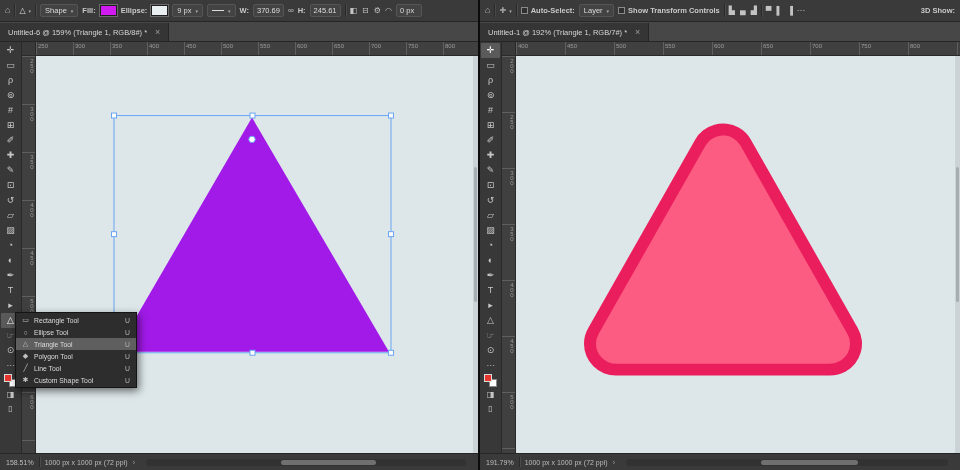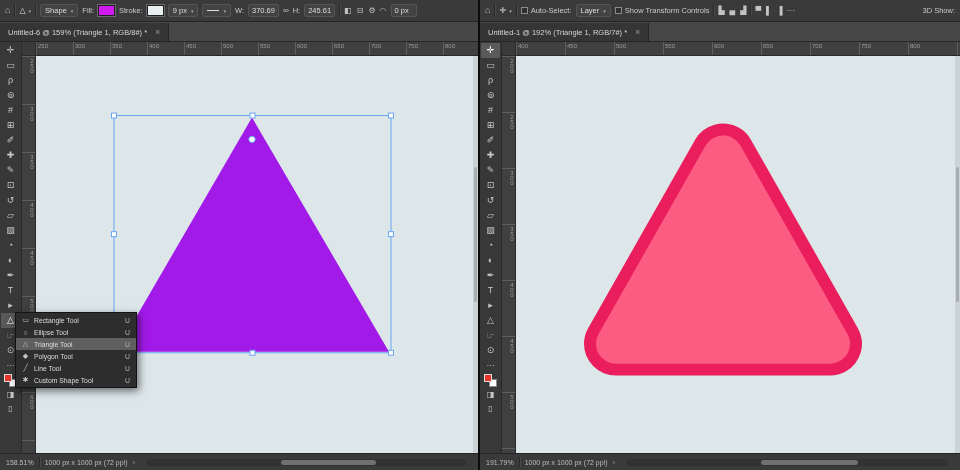--- a/index.html
+++ b/index.html
@@ -9,21 +9,21 @@
 
   
   .optbar{flex:0 0 22px;height:22px;background:#3a3a3a;border-bottom:1px solid #262626;display:flex;align-items:center;gap:4px;padding:0 5px;font-size:8px;color:#cfcfcf;box-sizing:border-box;white-space:nowrap;}
   .ob-sep{width:1px;height:13px;background:#2a2a2a;box-shadow:1px 0 0 #4a4a4a;flex:0 0 1px;}
   .ob-icon{font-size:9px;color:#c3c3c3;line-height:1;}
   .ob-icon.sm{font-size:8px;}
   .ob-toolpreset{display:flex;align-items:center;gap:1px;font-size:8px;color:#ddd;}
   .caret{font-size:5px;color:#aaa;margin-left:2px;}
   .ob-select{display:flex;align-items:center;background:#434343;border:1px solid #555;border-radius:2px;padding:1px 4px;gap:2px;font-size:7.5px;color:#ddd;height:13px;box-sizing:border-box;}
   .ob-field{background:#434343;border:1px solid #555;border-radius:2px;padding:1px 3px;font-size:7.5px;color:#ddd;height:13px;box-sizing:border-box;display:flex;align-items:center;min-width:26px;}
-  .ob-label{font-size:7.5px;color:#c9c9c9;}
+  .ob-label{font-size:7.5px;color:#c9c9c9;font-weight:bold;}
   .ob-swatch{width:15px;height:9px;border:1px solid #1e1e1e;box-shadow:0 0 0 1px #6a6a6a;display:inline-block;}
   .cb{width:7px;height:7px;border:1px solid #8a8a8a;background:#2f2f2f;display:inline-block;margin-right:3px;box-sizing:border-box;}
   .ob-check{display:flex;align-items:center;}
   .obicons{display:flex;gap:5px;align-items:center;}
   .ob-spacer{flex:1;}
   .strokeline{width:12px;height:1px;background:#ddd;display:inline-block;}
 
   
   .tabbar{flex:0 0 19px;height:19px;background:#474747;display:flex;align-items:flex-end;border-bottom:1px solid #262626;}
   .tab{height:18px;background:#353535;border-right:1px solid #262626;display:flex;align-items:center;padding:0 8px;font-size:7.5px;color:#d6d6d6;gap:8px;}
@@ -91,21 +91,21 @@
           <span>△</span>
           <span class="caret">▾</span>
         </span>
       <span class="ob-sep"></span>
       <div class="ob-select">
           <span>Shape</span>
           <span class="caret">▾</span>
         </div>
       <span class="ob-label">Fill:</span>
       <span class="ob-swatch" style="background: rgb(208, 27, 240);"></span>
-      <span class="ob-label">Stroke:</span>
+      <span class="ob-label">Ellipse:</span>
       <span class="ob-swatch" style="background: rgb(233, 238, 240);"></span>
       <div class="ob-select">
           <span>9 px</span>
           <span class="caret">▾</span>
         </div>
       <div class="ob-select">
           <span class="strokeline"></span>
           <span class="caret">▾</span>
         </div>
       <span class="ob-label">W:</span>

